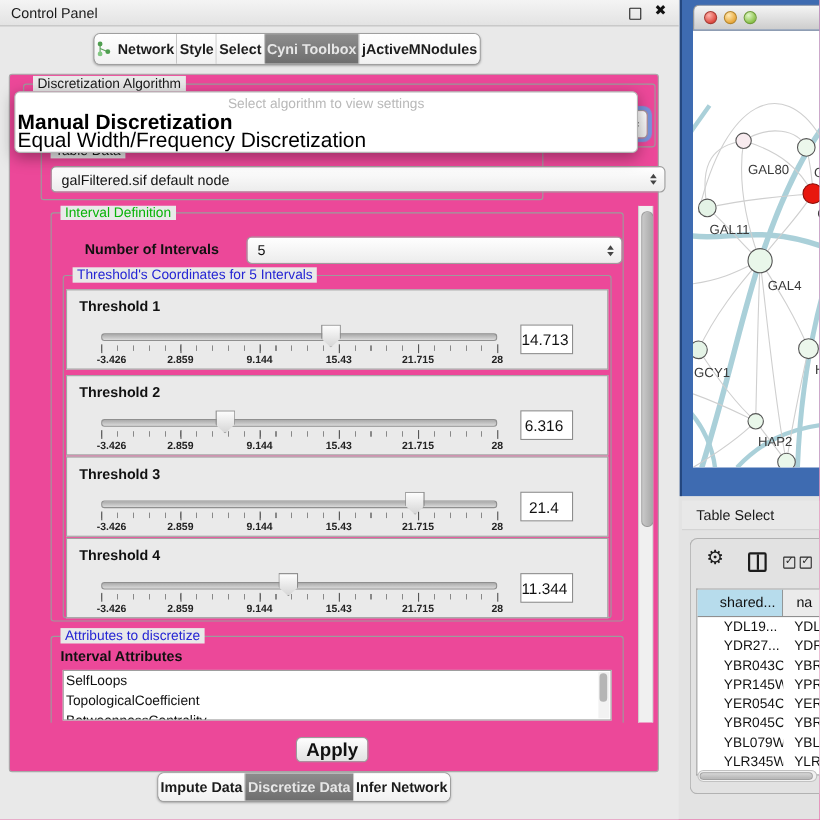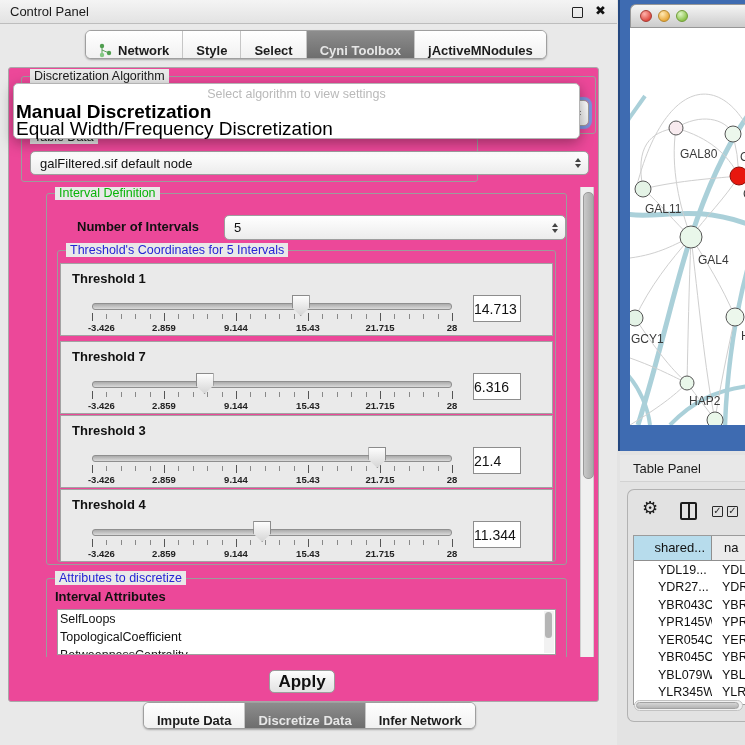--- a/index.html
+++ b/index.html
@@ -10,21 +10,21 @@
   .cp{position:absolute;left:0;top:0;width:617px;height:745px;background:#e9e9e9}
   .cp-tb{position:absolute;left:0;top:0;width:100%;height:24px;
          background:linear-gradient(#f4f4f4,#e3e3e3);border-bottom:1px solid #bdbdbd;box-sizing:border-box}
   .cp-title{position:absolute;left:10px;top:4px;font-size:13px;color:#1a1a1a}
   .float-btn{position:absolute;right:34px;top:7px;width:9px;height:9px;border:1.5px solid #222;border-radius:1px}
   .close-btn{position:absolute;right:11px;top:3px;font-size:13px;font-weight:bold;color:#111;
              font-family:"DejaVu Sans",sans-serif}
   
   .seg{position:absolute;display:flex;border:1px solid #9f9f9f;border-radius:6px;overflow:hidden;
        background:#fff;box-shadow:0 1px 2px rgba(0,0,0,.28)}
-  .seg-btn{display:flex;align-items:flex-end;gap:6px;padding:0 13px;font-size:13px;font-weight:700;
+  .seg-btn{display:flex;align-items:center;gap:6px;padding:0 2px;font-size:13px;font-weight:700;
            color:#1c1c1c;background:linear-gradient(#ffffff,#f1f1f1);border-right:1px solid #c6c6c6;
            height:100%;box-sizing:border-box;white-space:nowrap;cursor:default}
   .seg-btn:last-child{border-right:none}
   .seg-btn.active{background:linear-gradient(#8d8d8d,#6e6e6e);color:#e7e7e7}
   .top-seg{left:85px;top:30px;height:27px}
   .bottom-seg{left:143px;top:702px;height:25px}
   .net-ic{display:inline-flex;align-items:center}
   
   .outer{position:absolute;left:8px;top:67px;width:589px;height:633px;border:1px solid #a9a9a9;
          border-radius:3px;background:#ec4899}
@@ -62,21 +62,21 @@
             background:linear-gradient(#ababab,#dadada);border:1px solid #8f8f8f}
   .sl-minor{position:absolute;left:0;right:0;top:20px;height:5px;
             background:repeating-linear-gradient(90deg,#888 0 1px,transparent 1px 4%)}
   .sl-major{position:absolute;top:19px;width:1px;height:8px;background:#555}
   .sl-ticklab{position:absolute;top:28px;font-size:9.5px;font-weight:700;color:#222;
               transform:translateX(-50%);white-space:nowrap}
   .sl-thumb{position:absolute;top:1px;width:16px;height:19px;
             background:linear-gradient(#fdfdfd,#d6d6d6);border:1px solid #8b8b8b;
             clip-path:polygon(0 0,100% 0,100% 60%,50% 100%,0 60%)}
   .th-val{position:absolute;right:31px;top:31px;width:48px;height:27px;background:#fff;
-          border:1px solid #8d8d8d;font-size:14px;color:#111;text-align:left;
+          border:1px solid #8d8d8d;font-size:14px;color:#111;text-align:center;
           padding-right:5px;line-height:27px;box-sizing:border-box}
   .g-attr{left:25px;top:391px;width:521px;height:92px}
   .attr-lab{position:absolute;left:8px;top:10px;font-size:13px;font-weight:700;color:#111}
   .listbox{position:absolute;left:10px;top:30px;width:499px;height:46px;background:#fff;
            border:1px solid #9e9e9e;overflow:hidden;box-sizing:border-box}
   .li{font-size:12.5px;color:#111;padding-left:2px;line-height:18px;white-space:nowrap}
   .lsb{position:absolute;right:1px;top:1px;width:10px;height:42px;background:#f2f2f2}
   .lsb-th{position:absolute;left:1px;top:1px;width:7px;height:26px;background:#b5b5b5;border-radius:4px}
   .apply{position:absolute;left:260px;top:602px;width:66px;height:23px;border:1px solid #9c9c9c;
          border-radius:5px;background:linear-gradient(#fefefe,#e2e2e2);font-size:17px;
@@ -167,21 +167,21 @@
           <span class="arr-dn"></span>
         </span>
     </div>
 
     <div class="popup">
       <div class="popup-hint">Select algorithm to view settings</div>
       <div class="pitem b">Manual Discretization</div>
       <div class="pitem r">Equal Width/Frequency Discretization</div>
     </div>
 
-    <div class="group" style="left:12px;top:69px;width:457px;height:45px">
+    <div class="group" style="left:28px;top:69px;width:457px;height:45px">
       <span class="gtitle black">Table Data</span>
       <div class="combo" style="left:8px;top:13px;width:559px;height:24px">
         <span>galFiltered.sif default node</span>
         <span class="stp">
             <span class="arr-up"></span>
             <span class="arr-dn"></span>
           </span>
       </div>
     </div>
 
@@ -214,21 +214,21 @@
                   <span class="sl-ticklab" style="left: 60.0013%;">15.43</span>
                   <div class="sl-major" style="left: 80.0006%;"></div>
                   <span class="sl-ticklab" style="left: 80.0006%;">21.715</span>
                   <div class="sl-major" style="left: 100%;"></div>
                   <span class="sl-ticklab" style="left: 100%;">28</span>
                   <div class="sl-thumb" style="left: calc(57.7197% - 8px);"></div>
                 </div>
                 <div class="th-val">14.713</div>
               </div>
               <div class="thr-card" style="top: 90px;">
-                <div class="thr-lab">Threshold 7</div>
+                <div class="thr-lab">Threshold 2</div>
                 <div class="sl-zone">
                   <div class="sl-track"></div>
                   <div class="sl-minor"></div>
                   <div class="sl-major" style="left: 0%;"></div>
                   <span class="sl-ticklab" style="left: 0%; transform: translateX(-15%);">-3.426</span>
                   <div class="sl-major" style="left: 19.9994%;"></div>
                   <span class="sl-ticklab" style="left: 19.9994%;">2.859</span>
                   <div class="sl-major" style="left: 39.9987%;"></div>
                   <span class="sl-ticklab" style="left: 39.9987%;">9.144</span>
                   <div class="sl-major" style="left: 60.0013%;"></div>
@@ -377,21 +377,21 @@
         <text x="68" y="236">GAL4</text>
         <text x="1" y="315">GCY1</text>
         <text x="111" y="312">H</text>
         <text x="59" y="377">HAP2</text>
       </g>
     </svg>
   </div>
 </div>
 
 <div class="tp-bar">
-  <span>Table Panel</span>
+  <span>Table Select</span>
 </div>
 
 <div class="tp-box">
   <span class="gear">⚙</span>
   <span class="split"></span>
   <span class="cb cb1">✓</span>
   <span class="cb cb2">✓</span>
 
   <div class="tp-table">
     <div class="tp-head">

